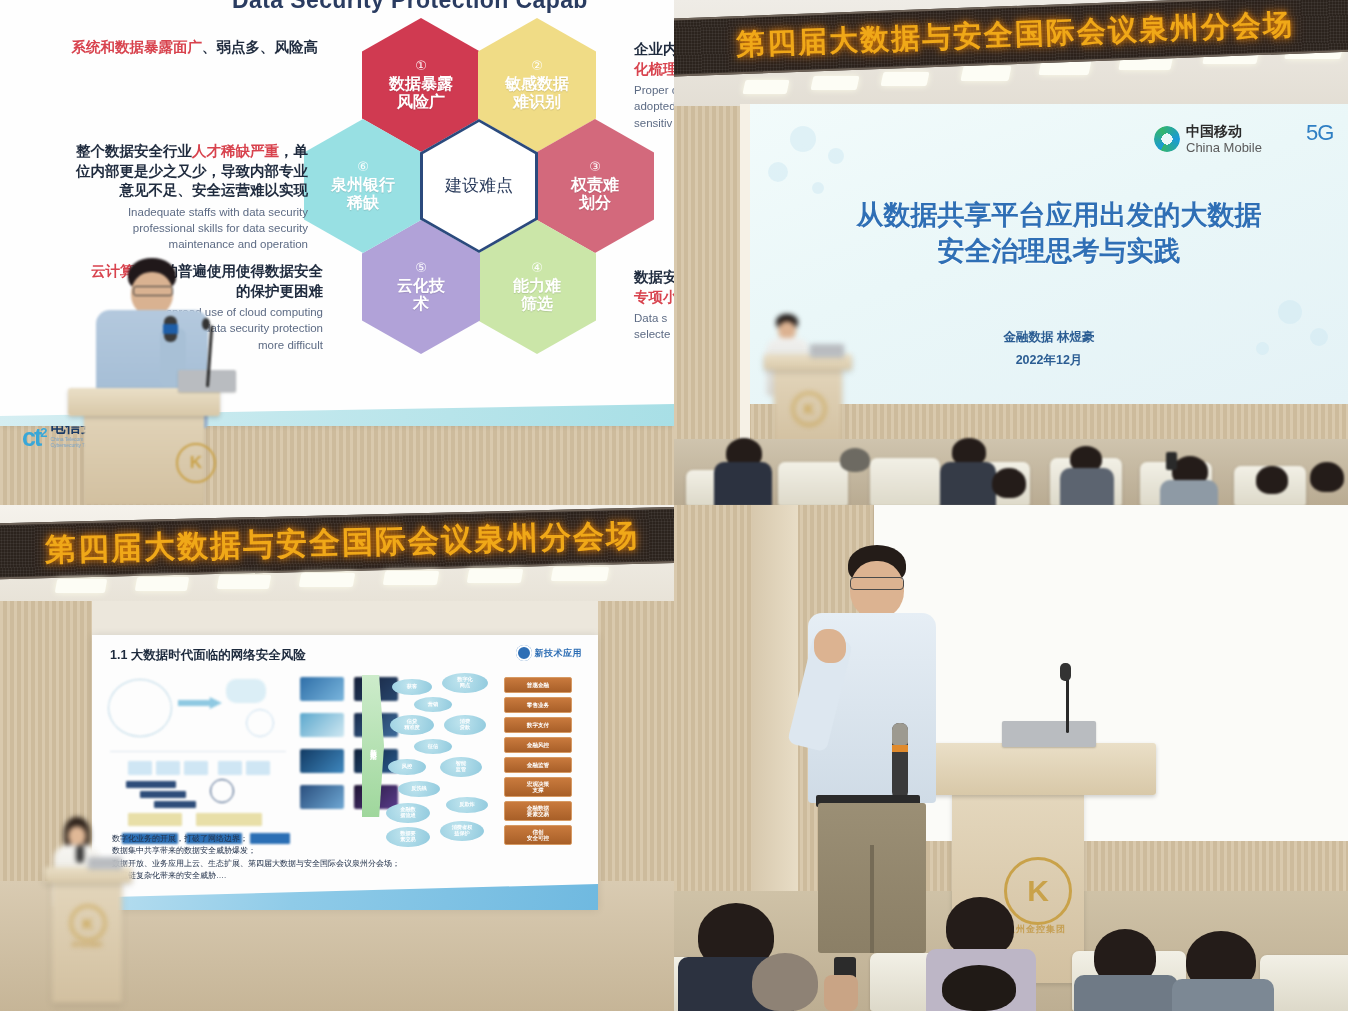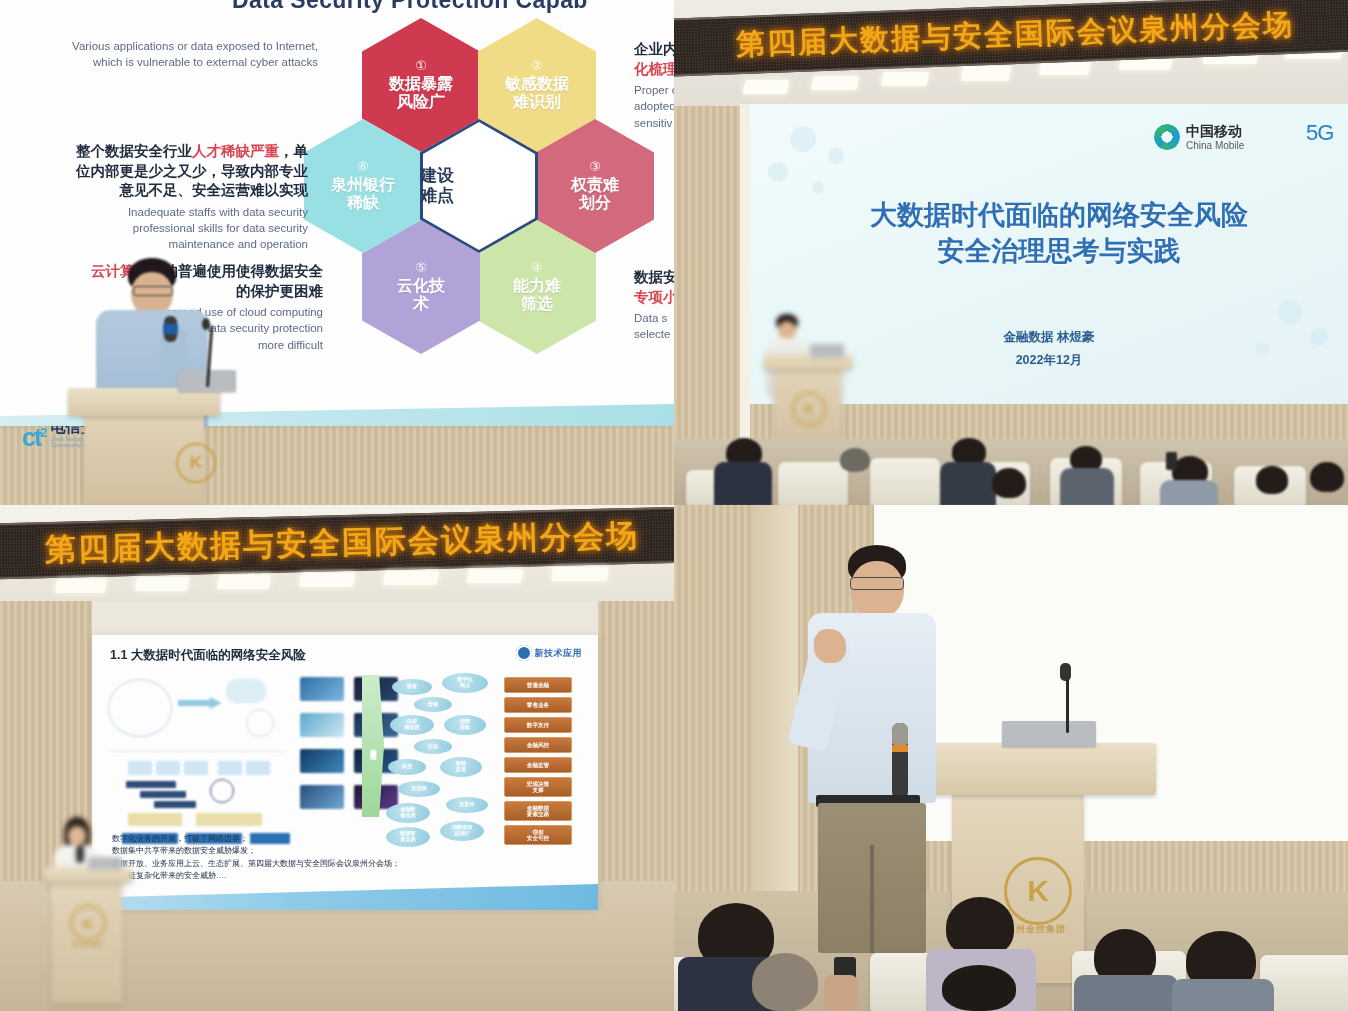--- a/index.html
+++ b/index.html
@@ -31,42 +31,42 @@
   .hex{position:absolute;width:118px;height:134px;
        clip-path:polygon(50% 0%,100% 25%,100% 75%,50% 100%,0% 75%,0% 25%);
        display:flex;flex-direction:column;align-items:center;justify-content:center;
        color:#fff;font-weight:bold;font-size:16px;line-height:1.12;text-align:center;}
   .hex .num{font-size:13px;font-weight:normal;margin-bottom:2px;opacity:.95;}
   .hex .lbl{white-space:pre-line;text-shadow:0 1px 1px rgba(0,0,0,.12);}
   .hexborder{position:absolute;clip-path:polygon(50% 0%,100% 25%,100% 75%,50% 100%,0% 75%,0% 25%);
        background:#2b4a7d;}
   .hexborder .fill{position:absolute;left:3px;top:3px;right:3px;bottom:3px;background:#fff;
        clip-path:polygon(50% 0%,100% 25%,100% 75%,50% 100%,0% 75%,0% 25%);}
-  .hexborder .ctext{position:absolute;inset:0;display:flex;flex-direction:column;
-       justify-content:center;color:#2b3c5c;font-weight:bold;font-size:17px;line-height:1.2;}
+  .hexborder .ctext{position:absolute;inset:0;display:flex;align-items:center;
+       justify-content:center;color:#2b3c5c;font-weight:normal;font-size:17px;line-height:1.2;}
 
   .cap{position:absolute;font-size:12.5px;line-height:1.45;color:#46536b;}
   .cap .cn{font-size:14.5px;font-weight:bold;color:#1f2b3e;display:block;margin-bottom:3px;line-height:1.35;}
   .cap .cn em{font-style:normal;color:#d8434e;}
   .cap .en{display:block;color:#5d6b84;font-size:11.5px;line-height:1.42;}
 
   .ctlogo{position:absolute;display:flex;align-items:flex-end;gap:5px;}
   .ctlogo .mark{font-size:25px;font-weight:bold;color:#39a7d8;line-height:.9;letter-spacing:-2px;}
   .ctlogo .zh{font-size:15px;font-weight:bold;color:#1a3b66;line-height:1;}
   .ctlogo .en{font-size:5px;color:#7aa4c9;line-height:1.25;display:block;}
 
   
   .slide2{position:absolute;background:linear-gradient(160deg,#f2fbfb 0%,#eaf7f8 45%,#e4f2f6 100%);}
   .cm-logo{position:absolute;display:flex;align-items:center;gap:6px;}
   .cm-mark{width:26px;height:26px;border-radius:50%;
      background:conic-gradient(from 210deg,#1a9ad7,#34b56b,#1a9ad7,#34b56b);
      -webkit-mask:radial-gradient(circle,transparent 30%,#000 31%);
      mask:radial-gradient(circle,transparent 30%,#000 31%);}
   .cm-zh{font-size:14px;font-weight:bold;color:#2b2b2b;line-height:1.05;}
-  .cm-en{font-size:10px;color:#5a5a5a;display:block;}
+  .cm-en{font-size:13px;color:#5a5a5a;display:block;}
   .cm-5g{position:absolute;font-size:22px;font-weight:normal;color:#2f7fc4;letter-spacing:-1px;}
   .s2-title{position:absolute;text-align:center;color:#2f6fb5;font-weight:bold;font-size:27px;
             line-height:1.32;text-shadow:0 1px 0 rgba(255,255,255,.7);}
   .s2-sub{position:absolute;text-align:center;color:#2b5d93;font-size:12.5px;font-weight:bold;line-height:1.9;}
   .dots{position:absolute;opacity:.5;}
   .dot{position:absolute;border-radius:50%;background:#cfe9f3;}
 
   
   .slide3{position:absolute;background:#fdfdfd;}
   .s3-title{position:absolute;font-size:12.5px;font-weight:bold;color:#1d2a3d;white-space:nowrap;}
@@ -174,22 +174,21 @@
         <div class="hexborder" style="left:94px;top:101px;width:118px;height:134px;">
           <div class="fill"></div>
           <div class="ctext">
             <span>建设</span>
             <span>难点</span>
           </div>
         </div>
       </div>
 
       <div class="cap" style="left:18px;top:38px;width:300px;text-align:right;">
-        <span class="en" style="white-space:pre-line;">Various applications or data exposed to Internet,
-which is vulnerable to external cyber attacks</span>
+        <span class="cn"><em>系统和数据暴露面广</em><span>、弱点多、风险高</span></span>
       </div>
 
       <div class="cap" style="left:8px;top:142px;width:300px;text-align:right;">
         <span class="cn" style="white-space:pre-line;"><span>整个数据安全行业</span><em>人才稀缺严重</em><span>，单
 位内部更是少之又少，导致内部专业
 意见不足、安全运营难以实现</span></span>
         <span class="en" style="white-space:pre-line;">Inadequate staffs with data security
 professional skills for data security
 maintenance and operation</span>
       </div>
@@ -278,21 +277,21 @@
 
       <div class="cm-logo" style="left:404px;top:18px;">
         <span class="cm-mark"></span>
         <span>
           <span class="cm-zh">中国移动</span>
           <span class="cm-en">China Mobile</span>
         </span>
       </div>
       <div class="cm-5g" style="left:556px;top:16px;">5G</div>
 
-      <div class="s2-title" style="left:20px;top:94px;width:578px;white-space:pre-line;">大数据时代面临的网络安全风险
+      <div class="s2-title" style="left:20px;top:94px;width:578px;white-space:pre-line;">从数据共享平台应用出发的大数据
 安全治理思考与实践</div>
       <div class="s2-sub" style="left:0;top:222px;width:598px;">金融数据 林煜豪</div>
       <div class="s2-sub" style="left:0;top:245px;width:598px;">2022年12月</div>
     </div>
 
     <div class="door" style="left:66px;top:104px;width:10px;height:336px;background:#f6f1e6;"></div>
 
     <div class="person blur2" style="left:762px;top:318px;left:88px;top:314px;width:58px;height:90px;">
       <div class="hair" style="left:14px;top:0;width:22px;height:16px;"></div>
       <div class="face" style="left:16px;top:7px;width:18px;height:19px;background:#dcb291;"></div>

